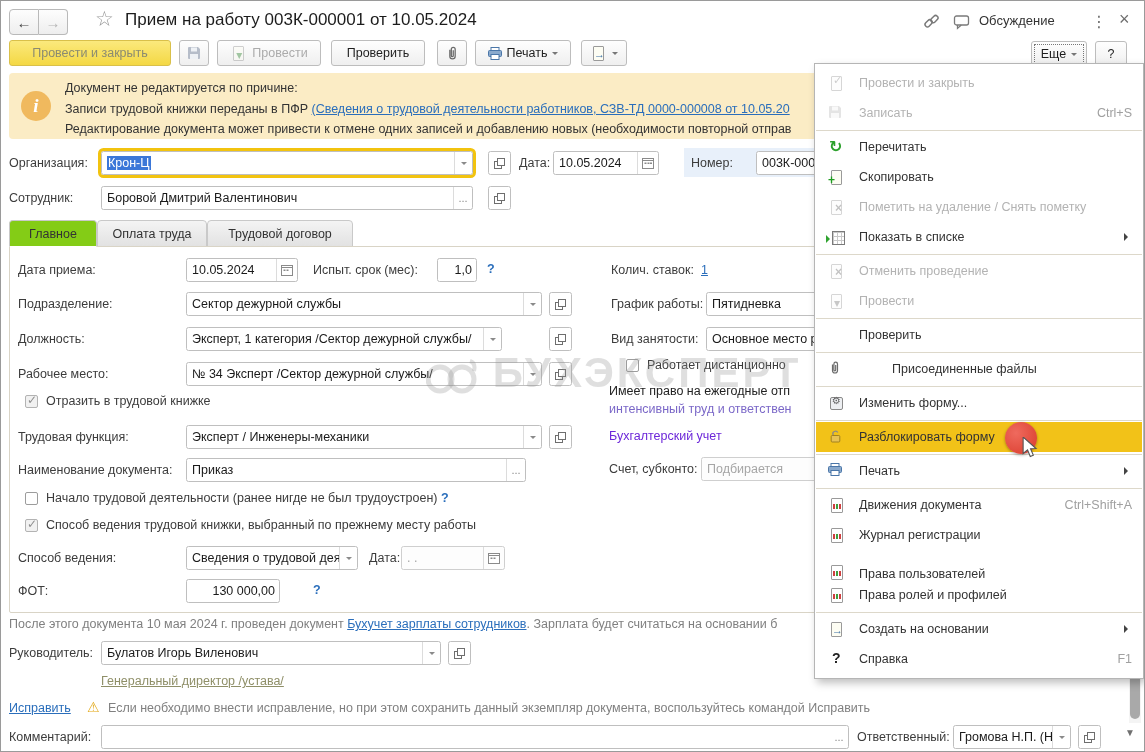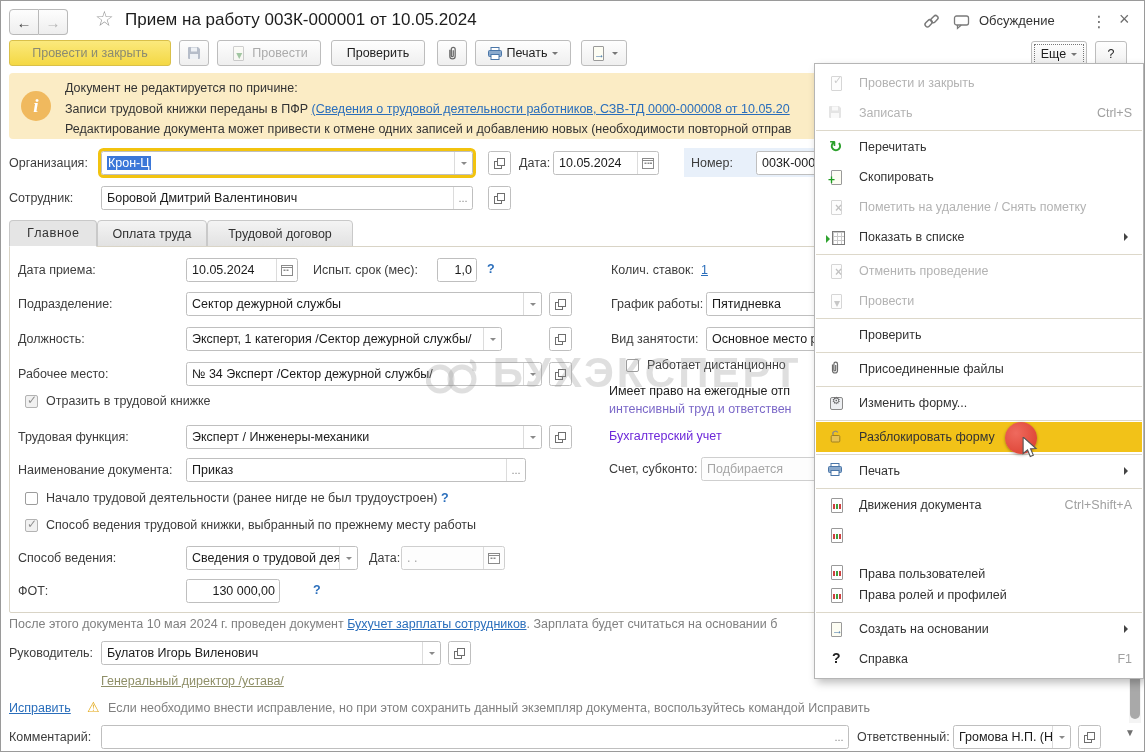--- a/index.html
+++ b/index.html
@@ -60,21 +60,21 @@
   .gray{color:#808080;}
 
   .cb{width:13px;height:13px;border:1px solid #9c9c9c;border-radius:2px;background:#fff;display:inline-block;position:relative;box-sizing:border-box;}
   .cb.checked{background:#f1f1f1;border-color:#b3b3b3;}
   .cb.checked::after{content:"✓";position:absolute;left:1px;top:-3px;font-size:12px;color:#8f8f8f;}
 
   
   .tab{position:absolute;top:219px;height:27px;box-sizing:border-box;border:1px solid #c9c9c9;
        border-radius:4px 4px 0 0;background:linear-gradient(#f4f4f4,#e2e2e2);
        display:flex;align-items:center;justify-content:center;color:#333;}
-  .tab.active{background:#e5e5e5;border-bottom-color:#fff;z-index:2;font-family:Liberation Mono, monospace;}
+  .tab.active{background:#84cc16;border-bottom-color:#fff;z-index:2;}
   .panel{border:1px solid #d9d4c6;border-radius:0 2px 2px 2px;}
 
   
   .wm{z-index:5;pointer-events:none;color:rgba(150,150,150,.30);font-weight:bold;font-size:42px;letter-spacing:3px;white-space:nowrap;}
 
   
   .menu{left:813px;top:62px;width:328px;height:614px;background:#fff;border:1px solid #b5b5b5;
         box-shadow:3px 4px 8px rgba(0,0,0,.25);z-index:50;}
   .mi{position:absolute;left:1px;right:1px;height:30px;display:flex;align-items:center;box-sizing:border-box;padding:0 10px 0 12px;color:#333;}
   .mi .mil{margin-left:14px;white-space:nowrap;flex:1;overflow:hidden;}
@@ -485,21 +485,21 @@
       <span class="mil">Провести</span>
         <span class="mis"></span>
     </div>
     <div class="msep" style="top:254px;"></div>
     <div class="mi" style="top:256px;">
       <span class="ic"></span>
       <span class="mil">Проверить</span>
         <span class="mis"></span>
     </div>
     <div class="msep" style="top:288px;"></div>
-    <div class="mi" style="top:290px;">
+    <div class="mi" style="top:290px;gap:33px;">
       <span class="ic"><svg width="14" height="14" viewBox="0 0 14 14">
             <path d="M4.5 3.5 v6 a2.5 2.5 0 0 0 5 0 v-6.5 a1.8 1.8 0 0 0 -3.6 0 v6 a0.9 0.9 0 0 0 1.8 0 v-5" fill="none" stroke="#6b6b6b" stroke-width="1.2"></path>
           </svg></span>
       <span class="mil">Присоединенные файлы</span>
         <span class="mis"></span>
     </div>
     <div class="msep" style="top:322px;"></div>
     <div class="mi" style="top:324px;">
       <span class="ic form"></span>
       <span class="mil">Изменить форму...</span>
@@ -526,20 +526,21 @@
       <span class="mia"></span>
     </div>
     <div class="msep" style="top:424px;"></div>
     <div class="mi" style="top:426px;">
       <span class="ic report"></span>
       <span class="mil">Движения документа</span>
         <span class="mis">Ctrl+Shift+A</span>
     </div>
     <div class="mi" style="top:456px;">
       <span class="ic report"></span>
+      <span class="mil">Журнал регистрации</span>
         <span class="mis"></span>
     </div>
     <div class="mi" style="top:487px;align-items:flex-end;">
       <span class="ic report"></span>
       <span class="mil">Права пользователей</span>
         <span class="mis"></span>
     </div>
     <div class="mi" style="top:516px;">
       <span class="ic report"></span>
       <span class="mil">Права ролей и профилей</span>

